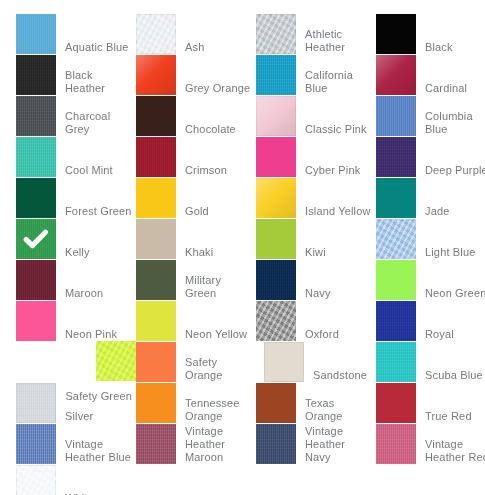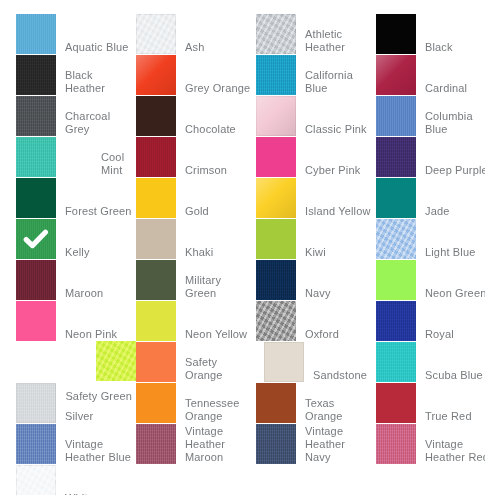--- a/index.html
+++ b/index.html
@@ -154,21 +154,21 @@
       <div class="swatch-label" style="color: rgb(119, 123, 126);">Chocolate</div>
     </div>
     <div class="swatch-cell" style="left: 256px; top: 95px;">
       <div class="swatch-chip tex-sheen has-border" style="background-color: rgb(243, 201, 212);"></div>
       <div class="swatch-label" style="color: rgb(119, 123, 126);">Classic Pink</div>
     </div>
     <div class="swatch-cell" style="left: 376px; top: 95px;">
       <div class="swatch-chip tex-slub" style="background-color: rgb(91, 132, 196);"></div>
       <div class="swatch-label" style="color: rgb(119, 123, 126);">Columbia Blue</div>
     </div>
-    <div class="swatch-cell" style="left: 16px; top: 136px; gap: 36px;">
+    <div class="swatch-cell" style="left: 16px; top: 136px;">
       <div class="swatch-chip tex-heather" style="background-color: rgb(62, 193, 173);"></div>
       <div class="swatch-label" style="color: rgb(119, 123, 126);">Cool Mint</div>
     </div>
     <div class="swatch-cell" style="left: 256px; top: 136px;">
       <div class="swatch-chip" style="background-color: rgb(237, 62, 143);"></div>
       <div class="swatch-label" style="color: rgb(119, 123, 126);">Cyber Pink</div>
     </div>
     <div class="swatch-cell" style="left: 136px; top: 136px;">
       <div class="swatch-chip tex-slub" style="background-color: rgb(156, 28, 46);"></div>
       <div class="swatch-label" style="color: rgb(119, 123, 126);">Crimson</div>

